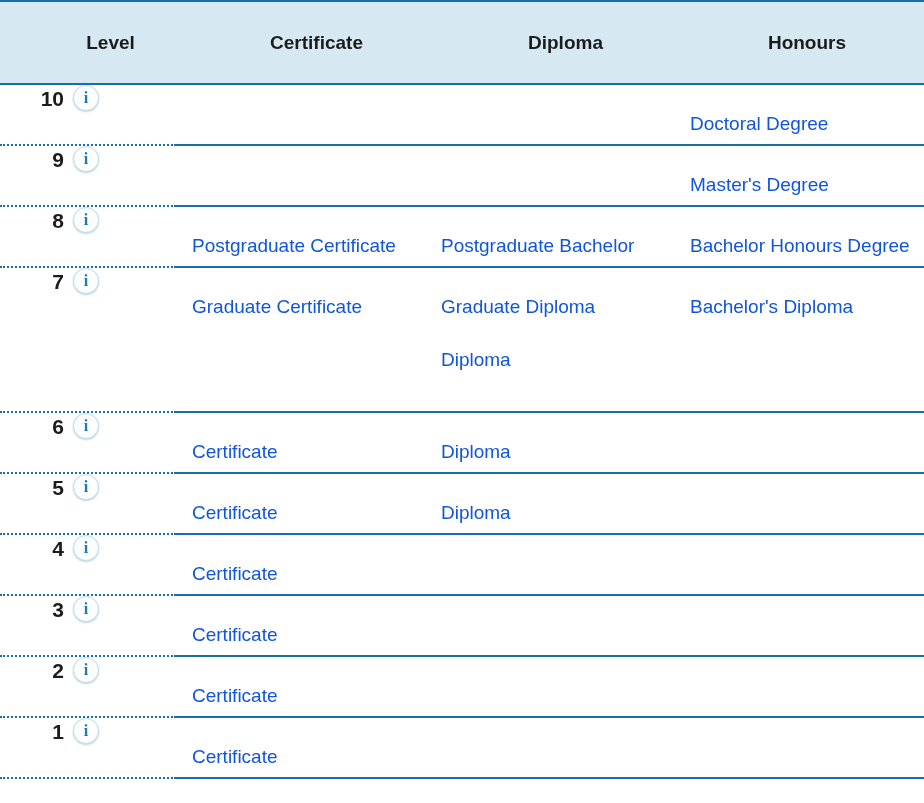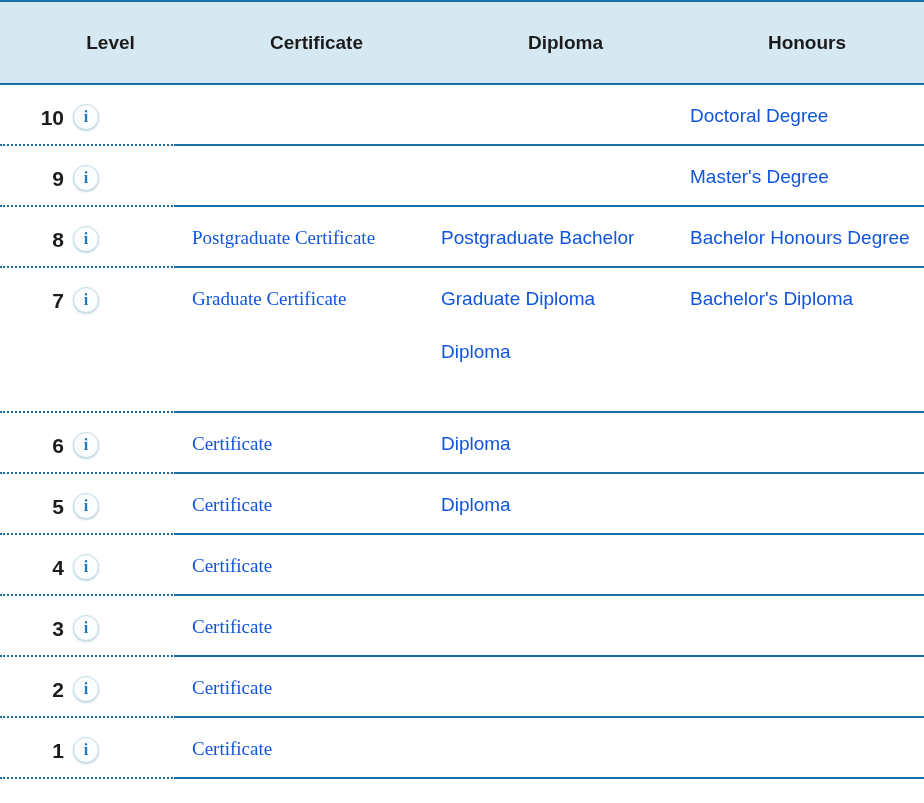--- a/index.html
+++ b/index.html
@@ -61,21 +61,20 @@
 
   tbody tr.row-tall td { height: 143px; }
   tbody tr td { height: 59px; }
 
   
   .level-wrap {
     display: flex;
     align-items: center;
     justify-content: flex-start;
     padding-left: 40px;
-    padding-top: 19px;
     gap: 9px;
   }
   .level-num {
     font-size: 21px;
     font-weight: bold;
     color: #1c1c1c;
     line-height: 1;
     min-width: 24px;
     text-align: right;
   }
@@ -96,31 +95,32 @@
     font-style: normal;
     line-height: 1;
     cursor: pointer;
     box-sizing: border-box;
   }
 
   
   .cell-inner {
     padding-top: 18px;
   }
-  .cell-cert .cell-inner    { padding-left: 16px; font-family: Liberation Serif, serif; }
+  .cell-cert .cell-inner    { padding-left: 16px; }
   .cell-diploma .cell-inner { padding-left: 0px; }
   .cell-degree .cell-inner  { padding-left: 0px; }
 
   .qlink {
     color: #1155dd;
     font-size: 19px;
     line-height: 1.38;
     text-decoration: none;
     display: block;
     cursor: pointer;
+    margin-top: 8px;
   }
   .qlink + .qlink { margin-top: 27px; }
 </style>
 </head>
 <body>
 
 <table class="qual-table">
   <thead>
     <tr>
       <th class="col-level">

